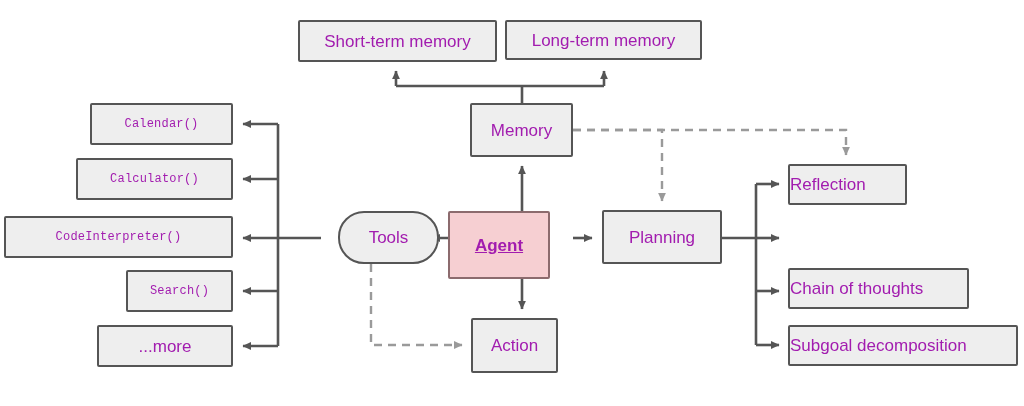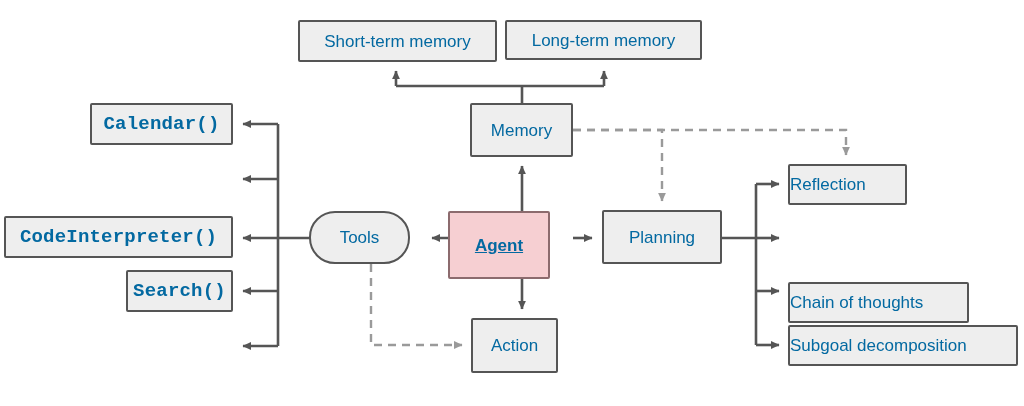--- a/index.html
+++ b/index.html
@@ -25,31 +25,31 @@
   }
   .node {
     position: absolute;
     box-sizing: border-box;
     background: #eeeeee;
     border: 2px solid #555555;
     border-radius: 2px;
     display: flex;
     align-items: center;
     justify-content: center;
-    color: #0369a1;
+    color: #a21caf;
     font-family: "Liberation Sans", sans-serif;
     font-size: 17px;
     line-height: 1;
     white-space: nowrap;
     z-index: 2;
   }
   .node.mono {
     font-family: "Liberation Mono", monospace;
-    font-weight: bold;
-    font-size: 19px;
+    font-weight: normal;
+    font-size: 12px;
     letter-spacing: 0.2px;
   }
   .node.accent {
     background: #f6cfd2;
     border-color: #8c6b6e;
     font-weight: bold;
   }
   .node.left-align {
     justify-content: flex-start;
     padding-left: 0;
@@ -109,25 +109,27 @@
 
       <path d="M371,264 L371,345 L462,345" marker-end="url(#arrow-dashed)"></path>
     </g>
   </svg>
 
   <div class="node" style="left:298px; top:20px; width:199px; height:42px;">Short-term memory</div>
   <div class="node" style="left:505px; top:20px; width:197px; height:40px;">Long-term memory</div>
 
   <div class="node" style="left:470px; top:103px; width:103px; height:54px;">Memory</div>
   <div class="node accent" style="left:448px; top:211px; width:102px; height:68px;text-decoration:underline;">Agent</div>
-  <div class="node" style="left:309px; top:211px; width:101px; height:53px;border-radius:26px;">Tools</div>
+  <div class="node" style="left:338px; top:211px; width:101px; height:53px;border-radius:26px;">Tools</div>
   <div class="node" style="left:602px; top:210px; width:120px; height:54px;">Planning</div>
   <div class="node" style="left:471px; top:318px; width:87px; height:55px;">Action</div>
 
   <div class="node mono" style="left:90px; top:103px; width:143px; height:42px;">Calendar()</div>
+  <div class="node mono" style="left:76px; top:158px; width:157px; height:42px;">Calculator()</div>
   <div class="node mono" style="left:4px; top:216px; width:229px; height:42px;">CodeInterpreter()</div>
   <div class="node mono" style="left:126px; top:270px; width:107px; height:42px;">Search()</div>
+  <div class="node" style="left:97px; top:325px; width:136px; height:42px;">...more</div>
 
   <div class="node left-align" style="left:788px; top:164px; width:119px; height:41px;">Reflection</div>
-  <div class="node left-align" style="left:788px; top:282px; width:181px; height:41px;">Chain of thoughts</div>
+  <div class="node left-align" style="left:788px; top:268px; width:181px; height:41px;">Chain of thoughts</div>
   <div class="node left-align" style="left:788px; top:325px; width:230px; height:41px;">Subgoal decomposition</div>
 
 </div>
 
 </body></html>

